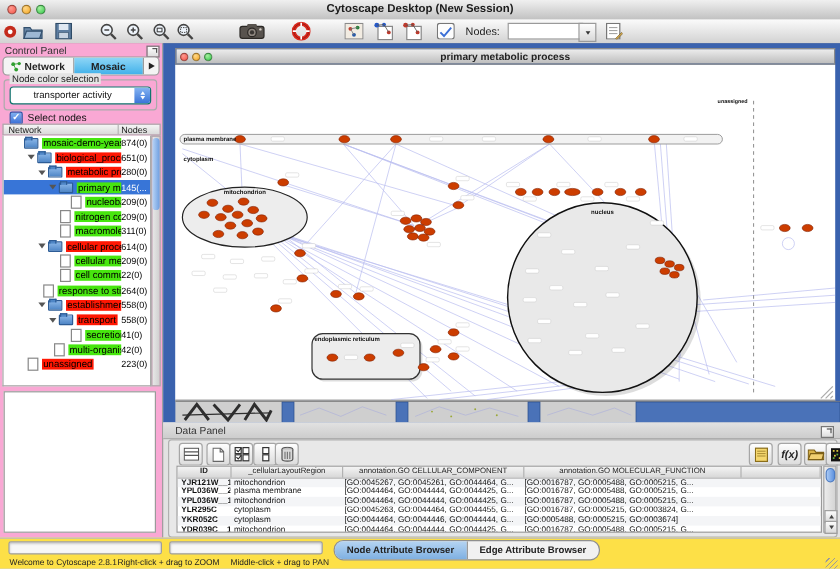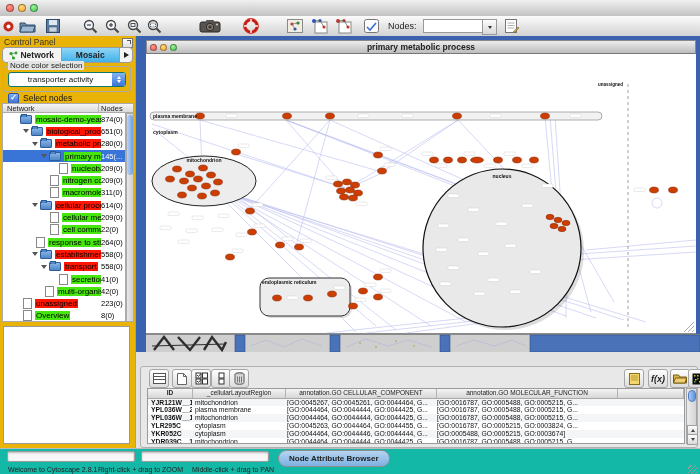--- a/index.html
+++ b/index.html
@@ -14,21 +14,21 @@
   .l-org{background:radial-gradient(circle at 35% 30%,#ffd98a,#f5a623)}
   .l-grn{background:radial-gradient(circle at 35% 30%,#a8f0a0,#35c94c)}
   #win-title{left:0;top:2px;width:700px;text-align:center;font-size:9.5px;font-weight:bold;color:#1a1a1a}
   
   #toolbar{left:0;top:16px;width:700px;height:20px;background:linear-gradient(#fbfbfb,#d2d2d2);border-bottom:1px solid #8e8e8e}
   .tbtn{top:1px;height:18px;display:flex;align-items:center;justify-content:center}
   #search-label{top:5px;font-size:9px;color:#222}
   #search-input{left:423px;top:3px;width:57px;height:12px;border:1px solid #9a9a9a;background:#fff;font-size:8px;padding:0 2px}
   #search-drop{left:482px;top:3px;width:13px;height:14px;background:linear-gradient(#fdfdfd,#d8d8d8);border:1px solid #9a9a9a;display:flex;align-items:center;justify-content:center}
   
-  #left-col{left:0;top:36px;width:136px;height:412px;background:#eab308;border-right:1px solid #9f9f9f;box-sizing:border-box}
+  #left-col{left:0;top:36px;width:136px;height:412px;background:#f9a8d4;border-right:1px solid #9f9f9f;box-sizing:border-box}
   #cp-header{left:0;top:0;width:135px;height:13px;font-size:8.5px;color:#333;padding:1px 0 0 4px;box-sizing:border-box}
   #cp-tabs{left:2px;top:11px;width:131px;height:16px;display:flex;align-items:stretch;border:1px solid #9a9a9a;border-radius:4px;background:#f4f4f4;box-sizing:border-box;overflow:hidden}
   .cptab{flex:1;display:flex;align-items:center;justify-content:center;gap:2px;font-size:8.5px;font-weight:bold;color:#222;border-right:1px solid #9a9a9a}
   .cptab.active{background:linear-gradient(#8fd6f6,#41b1ea)}
   #cp-tab-arrow{width:12px;display:flex;align-items:center;justify-content:center;flex:none;border-right:none}
   .tri-r{width:0;height:0;border-top:3.5px solid transparent;border-bottom:3.5px solid transparent;border-left:5px solid #222}
   #cp-group{left:3px;top:30px;width:128px;height:26px;border:1px solid #ababab;border-radius:3px;box-sizing:border-box}
   #cp-group-legend{left:8px;top:25px;font-size:8px;color:#222;background:#e4e4e4;padding:0 2px}
   #cp-combo{left:8px;top:36px;width:118px;height:15px;background:#fff;border:1px solid #0f766e;border-radius:3px;display:flex;align-items:center;box-sizing:border-box;overflow:hidden}
   #cp-combo-text{flex:1;font-size:8px;color:#111;text-align:center}
@@ -80,21 +80,21 @@
   .dprow>div{overflow:hidden;white-space:nowrap;padding-left:3px;box-sizing:border-box}
   .c-id{width:44px;font-weight:bold}
   .c-reg{width:92px}
   .c-comp{width:150px}
   .c-func{width:180px}
   .c-fill{flex:1}
   #dp-scroll{left:545px;top:21px;width:11px;height:56px;background:linear-gradient(90deg,#ececec,#d4d4d4);border:1px solid #a5a5a5;box-sizing:border-box}
   #dp-thumb{left:546.5px;top:23px;width:8px;height:12px;background:linear-gradient(90deg,#a9c9f4,#5f93e0);border-radius:4px;border:1px solid #4d7cc4;box-sizing:border-box}
   .scroll-arrow{left:546px;width:9px;height:9px;border:1px solid #a0a0a0;background:linear-gradient(#fcfcfc,#dadada);display:flex;align-items:center;justify-content:center}
   
-  #bottom-bar{left:0;top:448px;width:700px;height:26px;background:#14b8a6;border-top:1px solid #bcbcbc;box-sizing:border-box}
+  #bottom-bar{left:0;top:448px;width:700px;height:26px;background:#fde047;border-top:1px solid #bcbcbc;box-sizing:border-box}
   .sunken{top:2px;height:11px;background:#f7f7f7;border:1px solid #9d9d9d;border-radius:2px;box-shadow:inset 0 1px 2px rgba(0,0,0,.25);box-sizing:border-box}
   #dp-tabs{left:278px;top:1px;height:15px;display:flex;border:1px solid #8f8f8f;border-radius:8px;overflow:hidden;background:#f1f1f1}
   .dptab{padding:0 10px;font-size:8px;font-weight:bold;color:#222;display:flex;align-items:center;border-right:1px solid #9a9a9a}
   .dptab:last-child{border-right:none}
   .dptab.active{background:linear-gradient(#b5d4f2,#7fb0e2)}
   .status-txt{top:17px;font-size:7px;color:#222}
   #grip{right:2px;top:16px;width:10px;height:9px;background:
     repeating-linear-gradient(135deg,transparent 0,transparent 2px,#9a9a9a 2px,#9a9a9a 3px)}
   svg text{font-family:"Liberation Sans",sans-serif}
 </style>
@@ -102,20 +102,21 @@
 <body>
 
 <div id="app">
 
   <div id="mac-titlebar" class="abs">
     <div class="lights abs">
       <div class="light l-red"></div>
       <div class="light l-org"></div>
       <div class="light l-grn"></div>
     </div>
+    <div id="win-title" class="abs">Cytoscape Desktop (New Session)</div>
   </div>
 
   <div id="toolbar" class="abs">
     <div class="tbtn abs" style="left:2px;width:12px">
       <svg width="11" height="11">
           <circle cx="5.5" cy="5.5" r="5" fill="#c42b1c"></circle>
           <circle cx="5.5" cy="5.5" r="2" fill="#fff"></circle>
         </svg>
     </div>
     <div class="tbtn abs" style="left:17px;width:20px">
@@ -352,25 +353,20 @@
         </div>
       <div class="trow" style="padding-left:42px">
           <span class="ficon file"></span>
           <span class="tlabel hl-green">multi-organism pro</span>
           <span class="tcount">42(0)</span>
         </div>
       <div class="trow" style="padding-left:20px">
           <span class="ficon file"></span>
           <span class="tlabel hl-red">unassigned</span>
           <span class="tcount">223(0)</span>
-        </div>
-      <div class="trow" style="padding-left:20px">
-          <span class="ficon file"></span>
-          <span class="tlabel hl-green">Overview</span>
-          <span class="tcount">8(0)</span>
         </div>
     </div>
     <div id="tree-scroll" class="abs"></div>
     <div id="tree-thumb" class="abs"></div>
 
     <div id="birdseye" class="abs"></div>
   </div>
 
   <div id="desktop" class="abs">
     <div id="net-titlebar" class="abs"></div>
@@ -594,20 +590,24 @@
         </g>
       <g fill="#4a72b8" stroke="#2c4f8e" stroke-width="0.6">
         <rect x="89" y="1" width="10" height="17"></rect>
           <rect x="184" y="1" width="10" height="17"></rect>
           <rect x="294" y="1" width="10" height="17"></rect>
         <rect x="384" y="1" width="170" height="17"></rect>
       </g>
     </svg>
   </div>
 
+  <div id="dp-header" class="abs">
+    <div id="dp-title" class="abs">Data Panel</div>
+    <div class="float-icon abs" style="left:548px;top:3px"></div>
+  </div>
 
   <div id="dp-body" class="abs">
     <div class="dpbtn abs" style="left:8px">
       <svg width="13" height="11">
           <rect x="0.5" y="0.5" width="12" height="10" fill="#fff" stroke="#555"></rect>
           <line x1="0.5" y1="3.5" x2="12.5" y2="3.5" stroke="#555"></line>
           <line x1="0.5" y1="6.5" x2="12.5" y2="6.5" stroke="#555"></line>
         </svg>
     </div>
     <div class="dpbtn abs" style="left:31px">
@@ -735,20 +735,23 @@
       </div>
   </div>
 
   <div id="bottom-bar" class="abs">
     <div class="sunken abs" style="left:7px;width:128px"></div>
     <div class="sunken abs" style="left:141px;width:128px"></div>
     <div id="dp-tabs" class="abs">
       <div class="dptab active">
           <span>Node Attribute Browser</span>
         </div>
+      <div class="dptab">
+          <span>Edge Attribute Browser</span>
+        </div>
     </div>
     <div class="status-txt abs" style="left:8px">Welcome to Cytoscape 2.8.1</div>
     <div class="status-txt abs" style="left:98px">Right-click + drag to ZOOM</div>
     <div class="status-txt abs" style="left:192px">Middle-click + drag to PAN</div>
     <div id="grip" class="abs"></div>
   </div>
 
 </div>
 
 </body></html>

